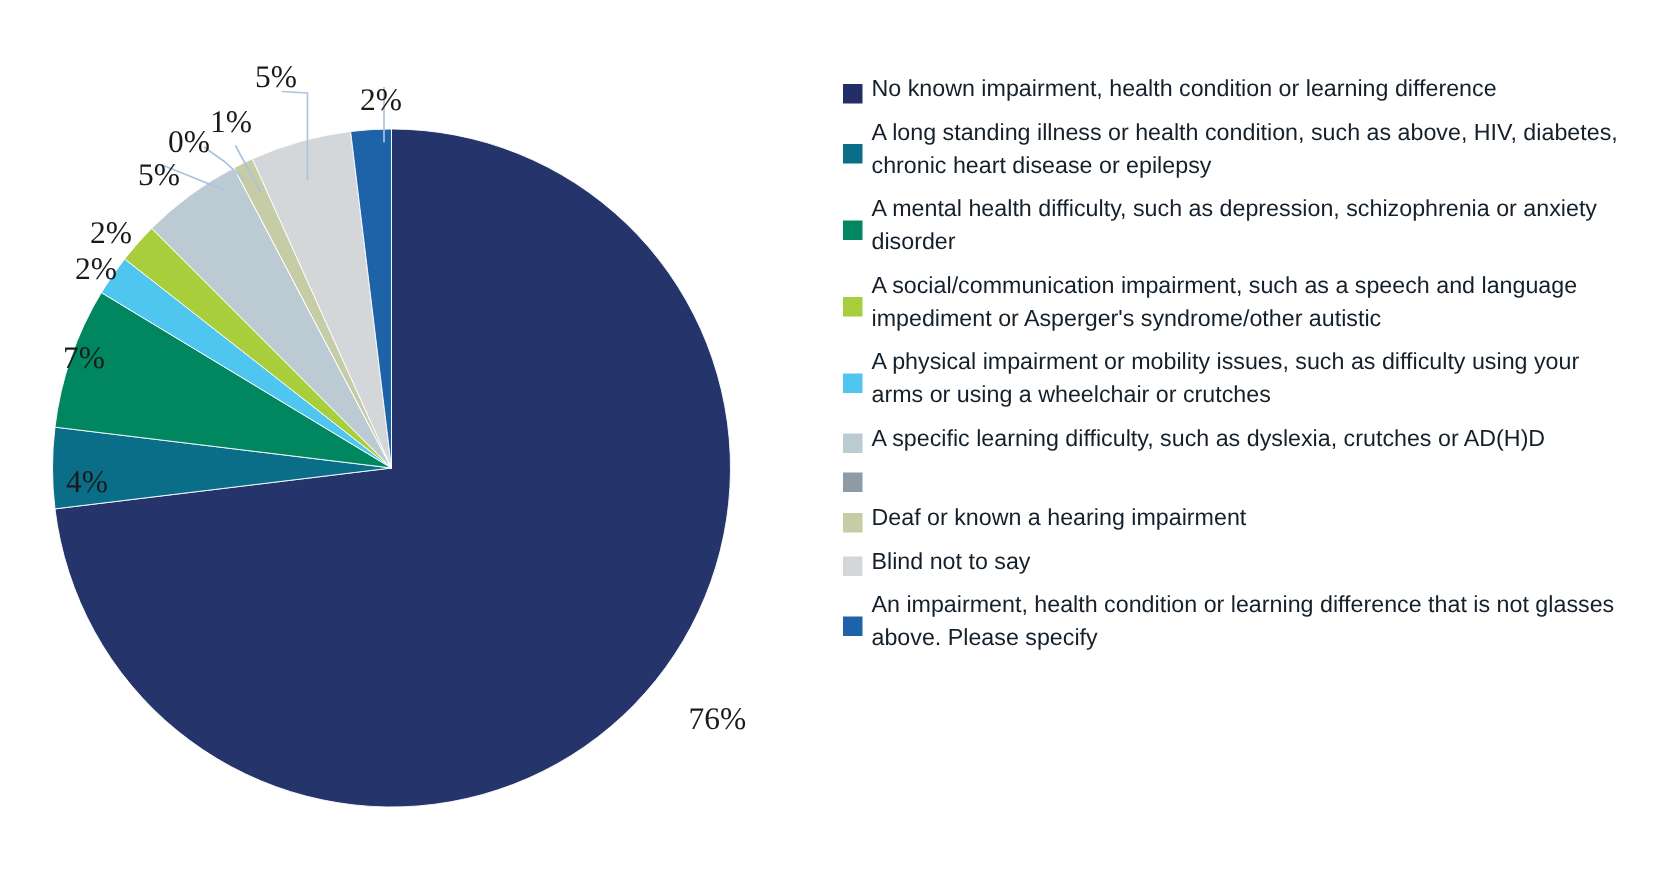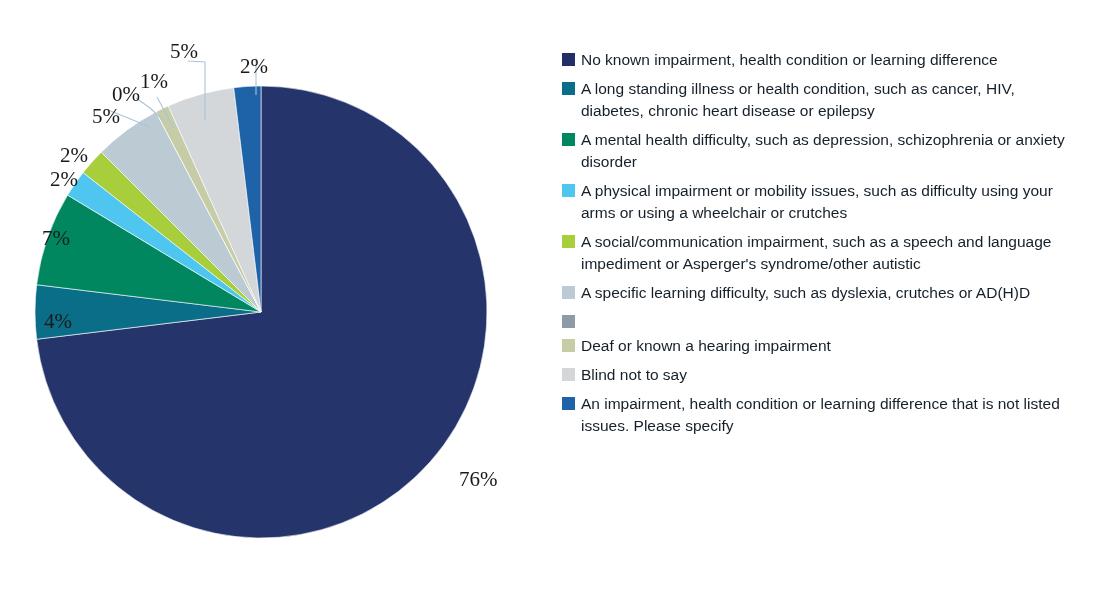--- a/index.html
+++ b/index.html
@@ -38,21 +38,21 @@
     fill: none;
   }
   #legend {
     position: absolute;
     left: 562px;
     top: 49px;
     width: 528px;
   }
   .legend-item {
     display: flex;
-    align-items: flex-start;
+    align-items: center;
     margin-bottom: 7px;
   }
   .legend-swatch {
     width: 13px;
     height: 13px;
     flex: 0 0 13px;
     margin-top: 4px;
     margin-right: 6px;
   }
   .legend-label {
@@ -104,48 +104,48 @@
     </svg>
   </div>
 
   <div id="legend">
       <div class="legend-item">
         <span class="legend-swatch" style="background: rgb(35, 46, 102);"></span>
         <span class="legend-label">No known impairment, health condition or learning difference</span>
       </div>
       <div class="legend-item">
         <span class="legend-swatch" style="background: rgb(10, 110, 137);"></span>
-        <span class="legend-label">A long standing illness or health condition, such as cancer, HIV, diabetes, chronic heart disease or epilepsy</span>
+        <span class="legend-label">A long standing illness or health condition, such as above, HIV, diabetes, chronic heart disease or epilepsy</span>
       </div>
       <div class="legend-item">
         <span class="legend-swatch" style="background: rgb(0, 135, 96);"></span>
         <span class="legend-label">A mental health difficulty, such as depression, schizophrenia or anxiety disorder</span>
       </div>
       <div class="legend-item">
+        <span class="legend-swatch" style="background: rgb(169, 206, 59);"></span>
+        <span class="legend-label">A social/communication impairment, such as a speech and language impediment or Asperger's syndrome/other autistic</span>
+      </div>
+      <div class="legend-item">
         <span class="legend-swatch" style="background: rgb(79, 198, 240);"></span>
         <span class="legend-label">A physical impairment or mobility issues, such as difficulty using your arms or using a wheelchair or crutches</span>
-      </div>
-      <div class="legend-item">
-        <span class="legend-swatch" style="background: rgb(169, 206, 59);"></span>
-        <span class="legend-label">A social/communication impairment, such as a speech and language impediment or Asperger's syndrome/other autistic</span>
       </div>
       <div class="legend-item">
         <span class="legend-swatch" style="background: rgb(188, 202, 212);"></span>
         <span class="legend-label"> A specific learning difficulty, such as dyslexia, crutches or AD(H)D</span>
       </div>
       <div class="legend-item">
         <span class="legend-swatch" style="background: rgb(142, 154, 166);"></span>
       </div>
       <div class="legend-item">
         <span class="legend-swatch" style="background: rgb(197, 204, 166);"></span>
         <span class="legend-label">Deaf or known a hearing impairment</span>
       </div>
       <div class="legend-item">
         <span class="legend-swatch" style="background: rgb(211, 215, 218);"></span>
         <span class="legend-label">Blind not to say</span>
       </div>
       <div class="legend-item">
         <span class="legend-swatch" style="background: rgb(30, 99, 168);"></span>
-        <span class="legend-label">An impairment, health condition or learning difference that is not listed issues. Please specify</span>
+        <span class="legend-label">An impairment, health condition or learning difference that is not glasses above. Please specify</span>
       </div>
     </div>
 
 </div>
 
 </body></html>

